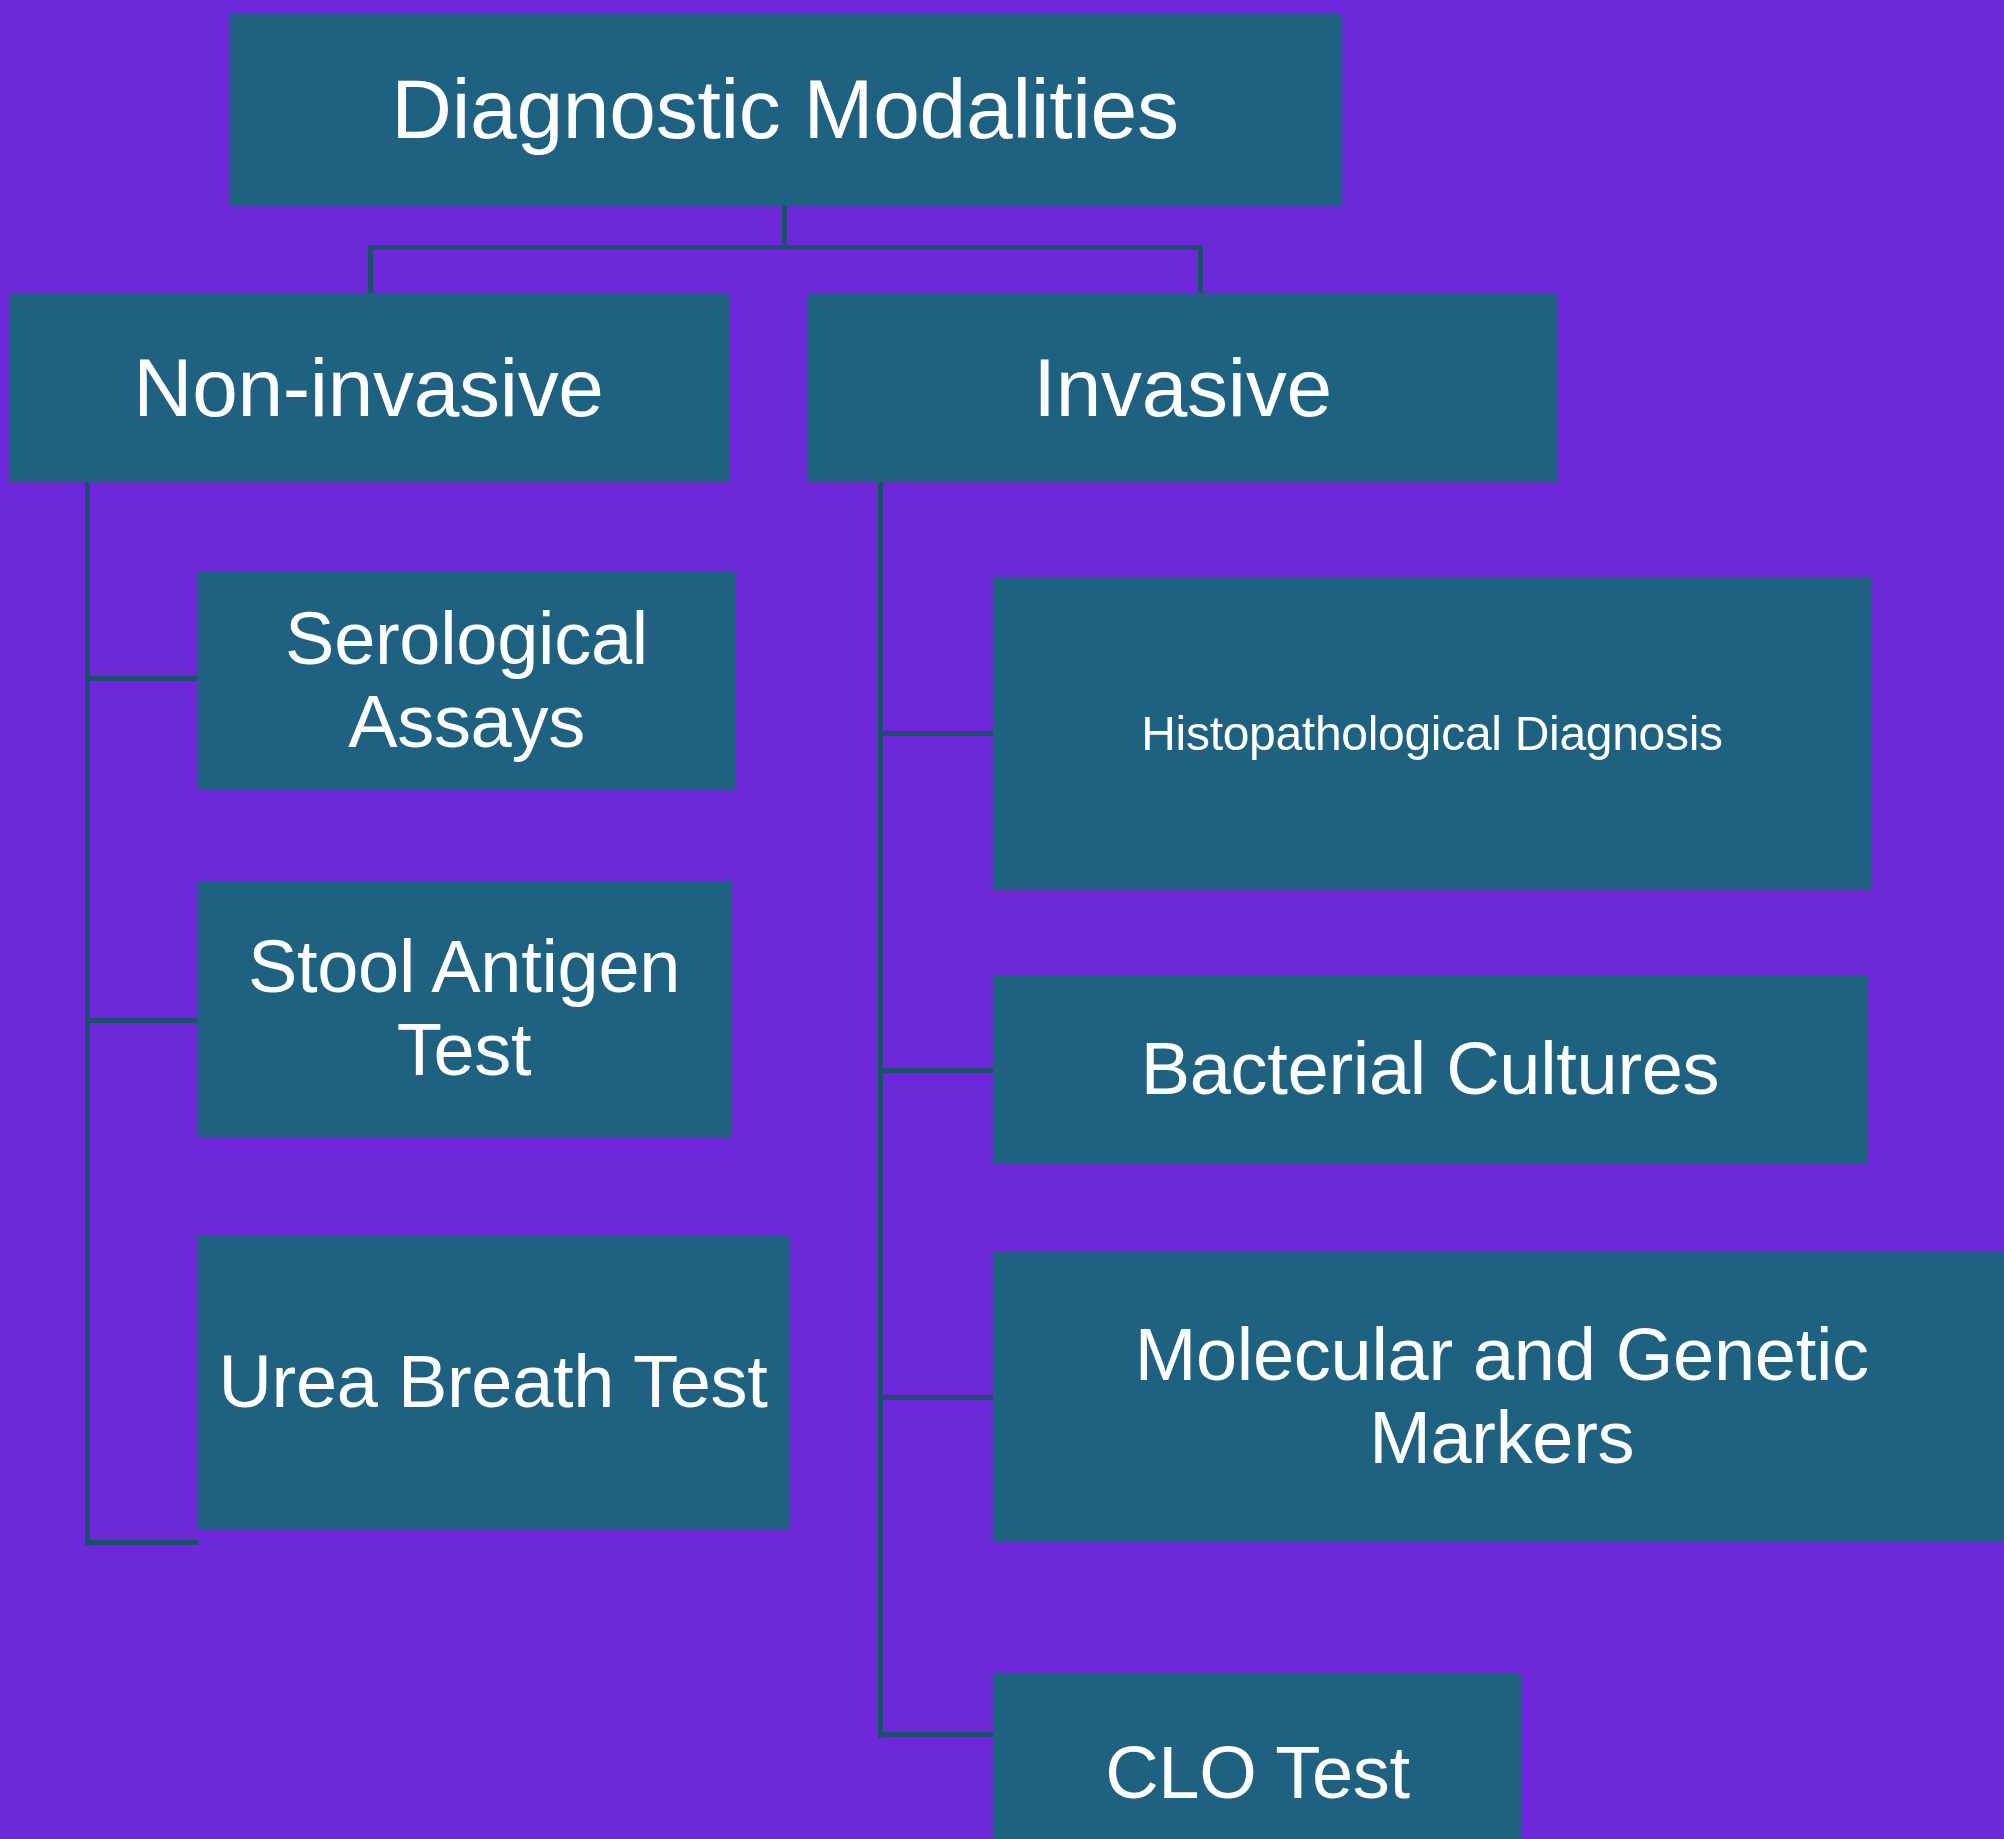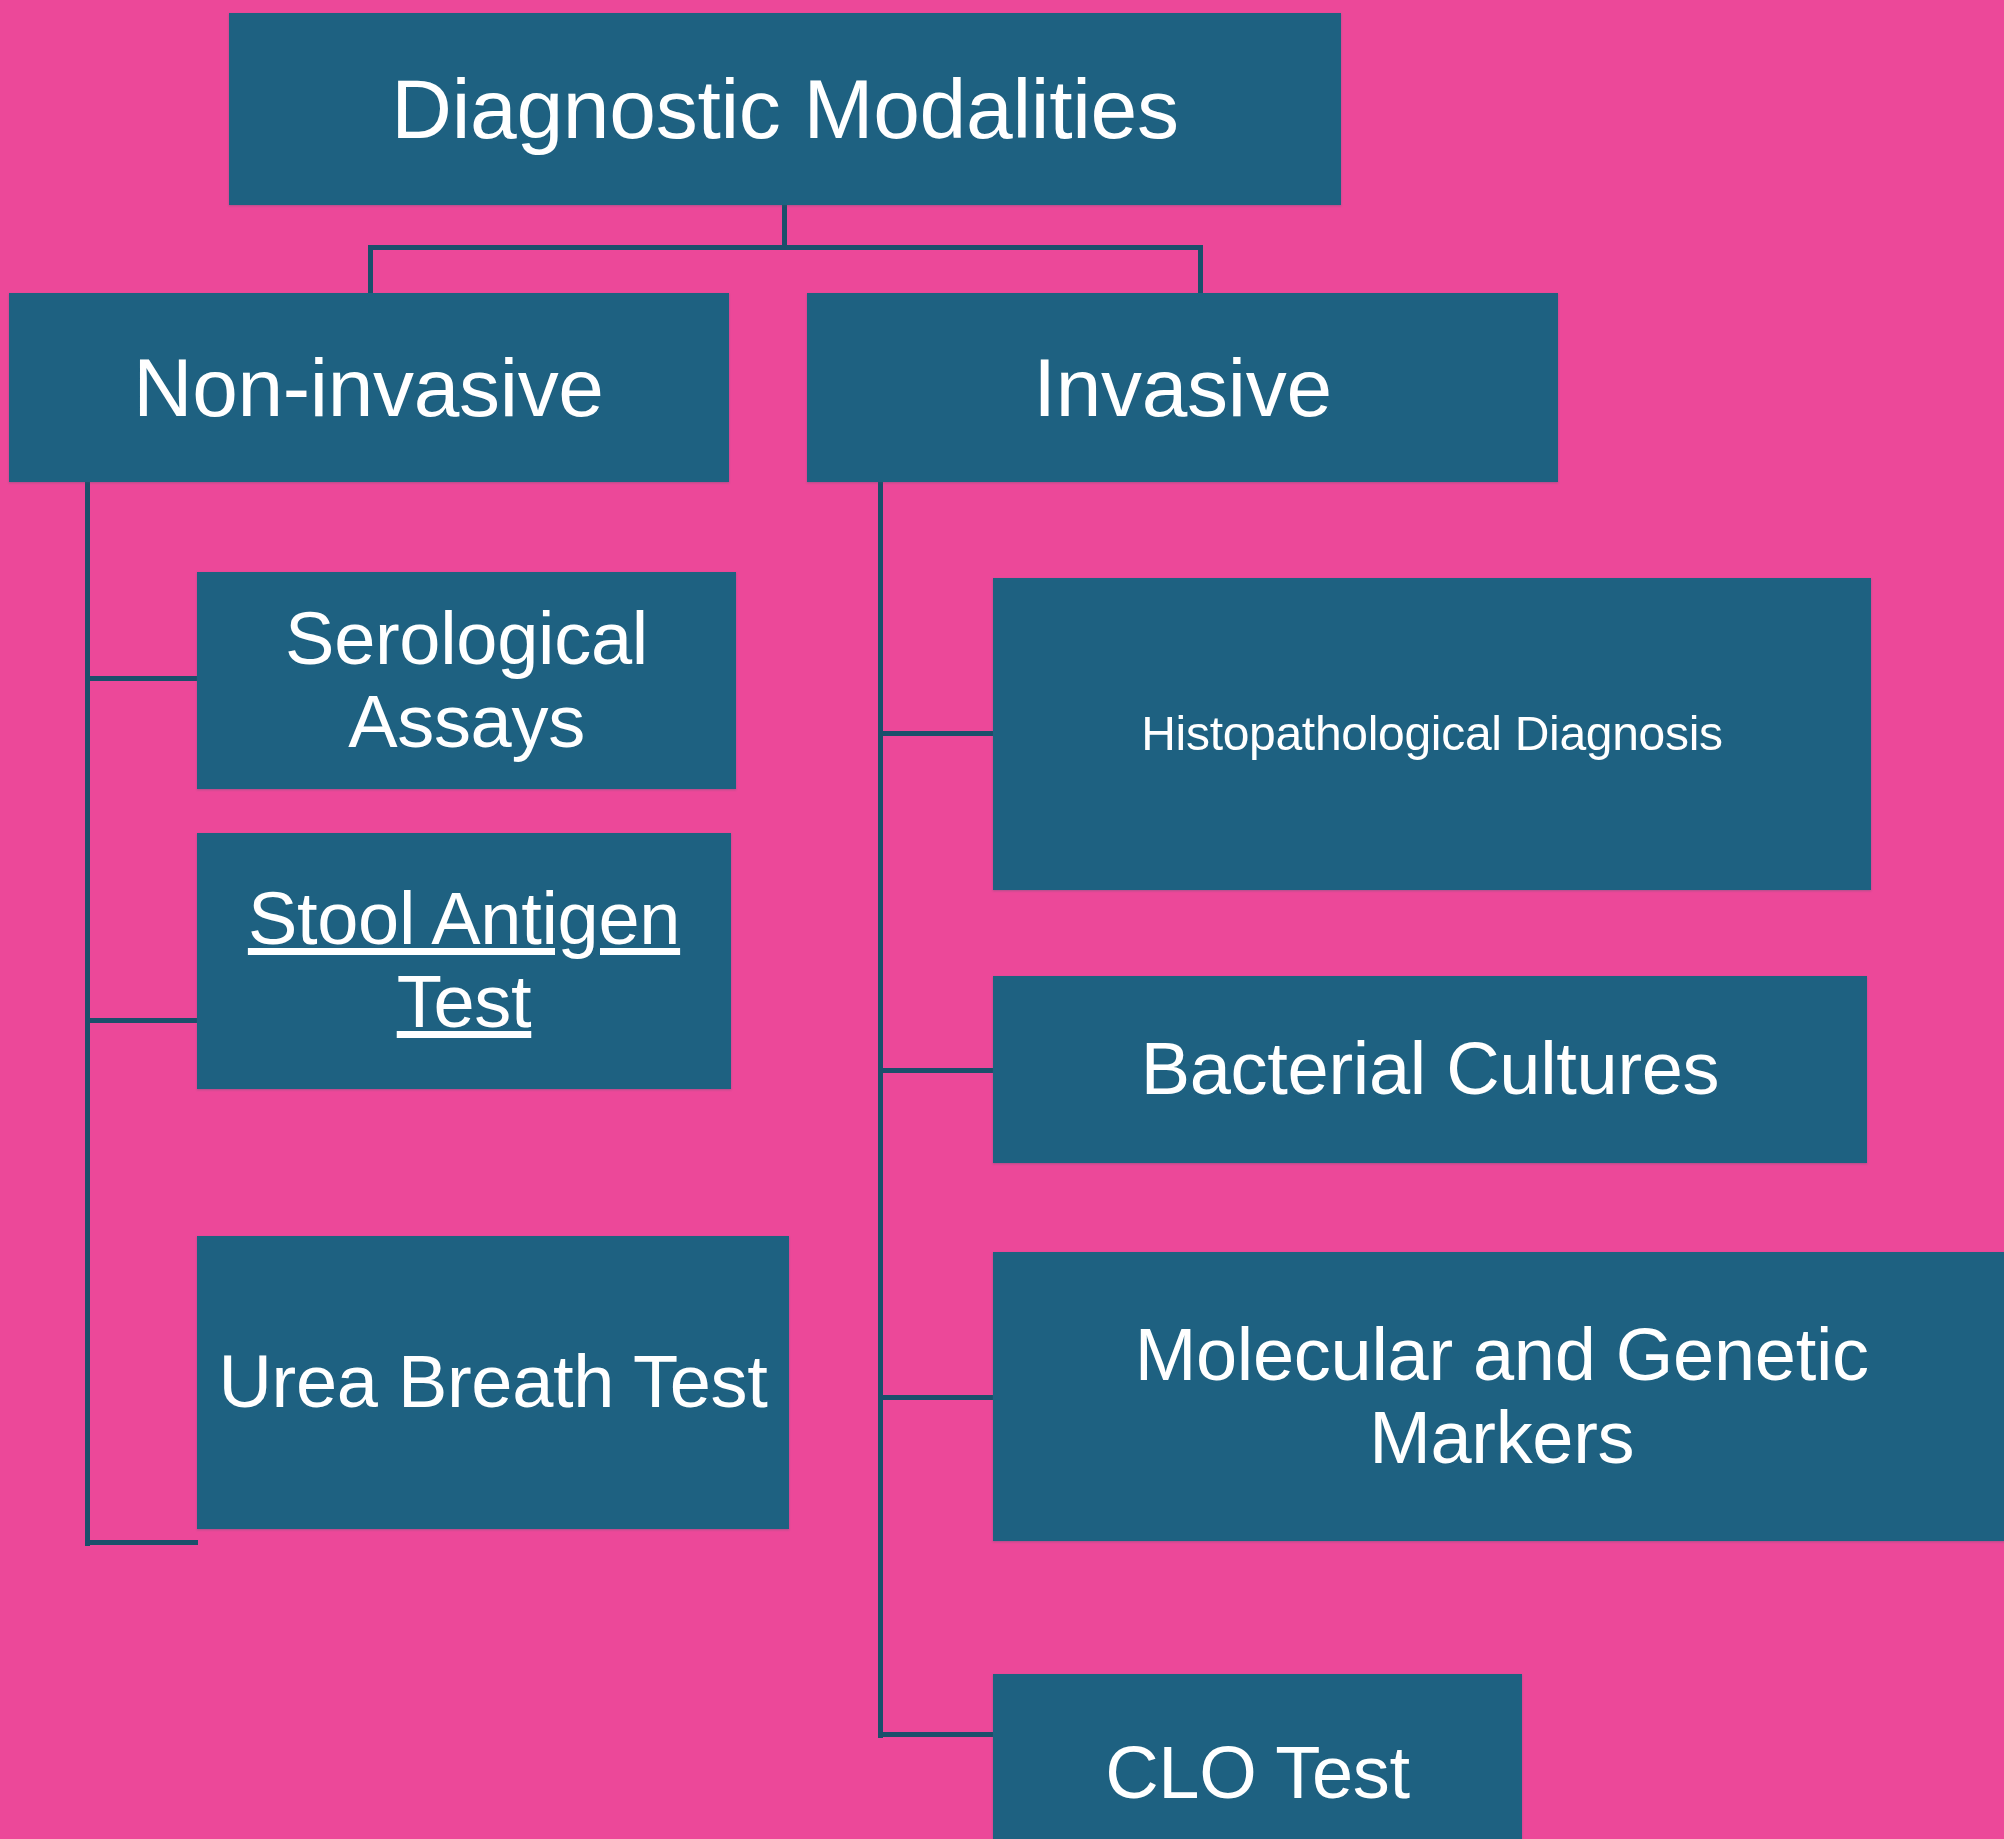--- a/index.html
+++ b/index.html
@@ -35,39 +35,39 @@
   }
   .node .label {
     display: block;
     width: 100%;
   }
   
   #n-root   { left:229px;  top:13px;   width:1112px; height:192px; font-size:84px; }
   #n-nonin  { left:8.5px;   top:293px;  width:720px; height:189px; font-size:82px; }
   #n-inv    { left:807px; top:293px;  width:751px; height:189px; font-size:82px; }
   #n-sero   { left:197px;  top:572px;  width:539px;  height:217px; font-size:74px; }
-  #n-stool  { left:197px;  top:833px; width:534px;  height:256px; font-size:74px;text-decoration:underline; }
+  #n-stool  { left:197px;  top:881px; width:534px;  height:256px; font-size:74px; }
   #n-urea   { left:197px;  top:1236px; width:592px;  height:293px; font-size:74px; }
   #n-histo  { left:993px; top:578px;  width:878px; height:312px; font-size:48px; }
   #n-bact   { left:993px; top:976px; width:874px; height:187px; font-size:74px; }
   #n-molec  { left:993px; top:1252px; width:1012px; height:289px; font-size:74px;padding-left:12px; }
   #n-clo    { left:993px; top:1674px; width:529px; height:199px; font-size:74px; }
 
   
   .conn {
     position: absolute;
     background: #1B4F6B;
   }
   .conn.v { width: 5.3px; }
   .conn.h { height: 5.3px; }
 </style>
 </head>
 <body>
 
-<div id="stage" style="background: #ec4899;">
+<div id="stage" style="background: #6d28d9;">
 
   <div class="conn v" style="left: 782px; top: 205px; height: 43px; background: rgb(27, 79, 107);"></div>
 
   <div class="conn h" style="left: 368px; top: 245px; width: 835px; background: rgb(27, 79, 107);"></div>
 
   <div class="conn v" style="left: 368px; top: 245px; height: 49px; background: rgb(27, 79, 107);"></div>
 
   <div class="conn v" style="left: 1198px; top: 245px; height: 49px; background: rgb(27, 79, 107);"></div>
 
   <div class="conn v" style="left: 85px; top: 482px; height: 1064px; background: rgb(27, 79, 107);"></div>

